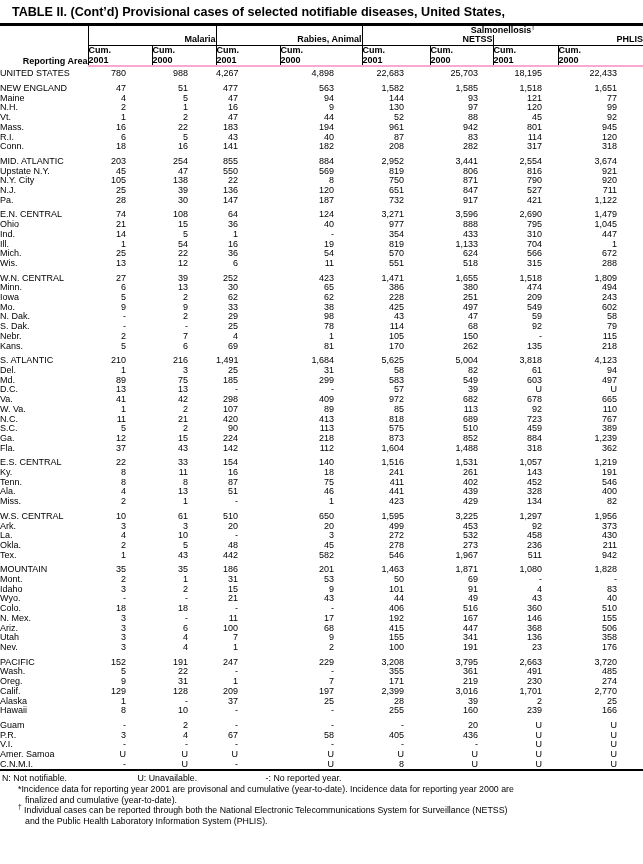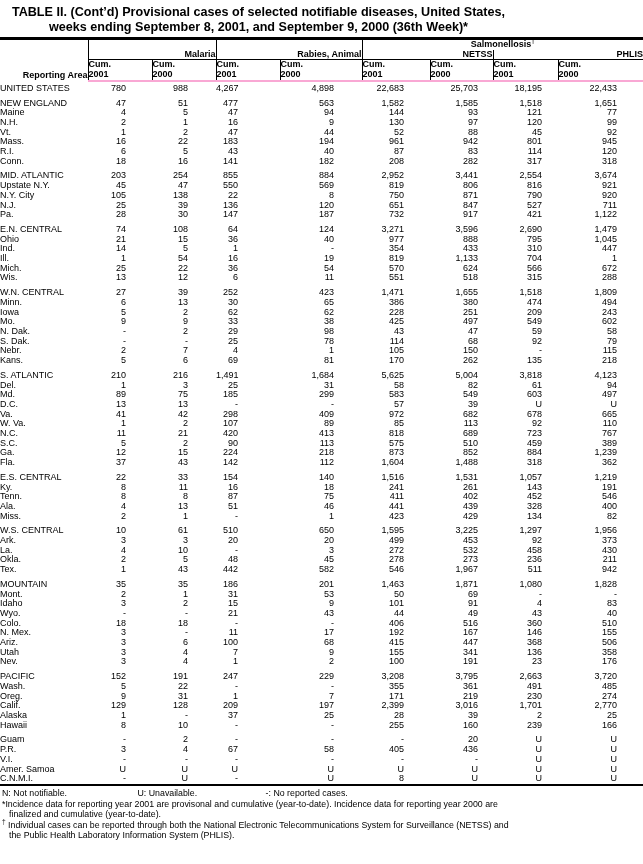--- a/index.html
+++ b/index.html
@@ -89,34 +89,33 @@
   .footnotes{
     margin-top:2px;
     font-size:8.8px;
     line-height:10.6px;
   }
   .legend span{display:inline-block;}
   .legend .l1{margin-left:2px;}
   .legend .l2{margin-left:68px;}
   .legend .l3{margin-left:66px;}
   .fn{
-    margin:0 2px 0 2px;
+    margin:0 2px 0 18px;
     padding-left:7px;
     text-indent:-7px;
   }
   sup{font-size:6.5px;vertical-align:super;line-height:0;}
 </style>
 </head>
 <body>
 
 <div class="page">
 
   <div class="title">
     <div>TABLE II. (Cont’d) Provisional cases of selected notifiable diseases, United States,</div>
-    <div>weeks ending September 8, 2001, and September 9, 2000 (36th Week)*</div>
   </div>
 
   <table class="mmwr">
     <colgroup>
       <col style="width:88px">
       <col style="width:64px">
         <col style="width:64px">
       <col style="width:64px">
         <col style="width:82px">
       <col style="width:68px">
@@ -916,19 +915,19 @@
           <td class="val c7">U</td>
           <td class="val c8">U</td>
         </tr>
       </tbody>
   </table>
 
   <div class="footnotes">
     <div class="legend">
       <span class="l1">N: Not notifiable.</span>
       <span class="l2">U: Unavailable.</span>
-      <span class="l3">-: No reported cases.</span>
+      <span class="l3">-: No reported year.</span>
     </div>
     <div class="fn">*Incidence data for reporting year 2001 are provisonal and cumulative (year-to-date). Incidence data for reporting year 2000 are finalized and cumulative (year-to-date).</div>
     <div class="fn"><sup>†</sup> <span>Individual cases can be reported through both the National Electronic Telecommunications System for Surveillance (NETSS) and the Public Health Laboratory Information System (PHLIS).</span></div>
   </div>
 
 </div>
 
 </body></html>

